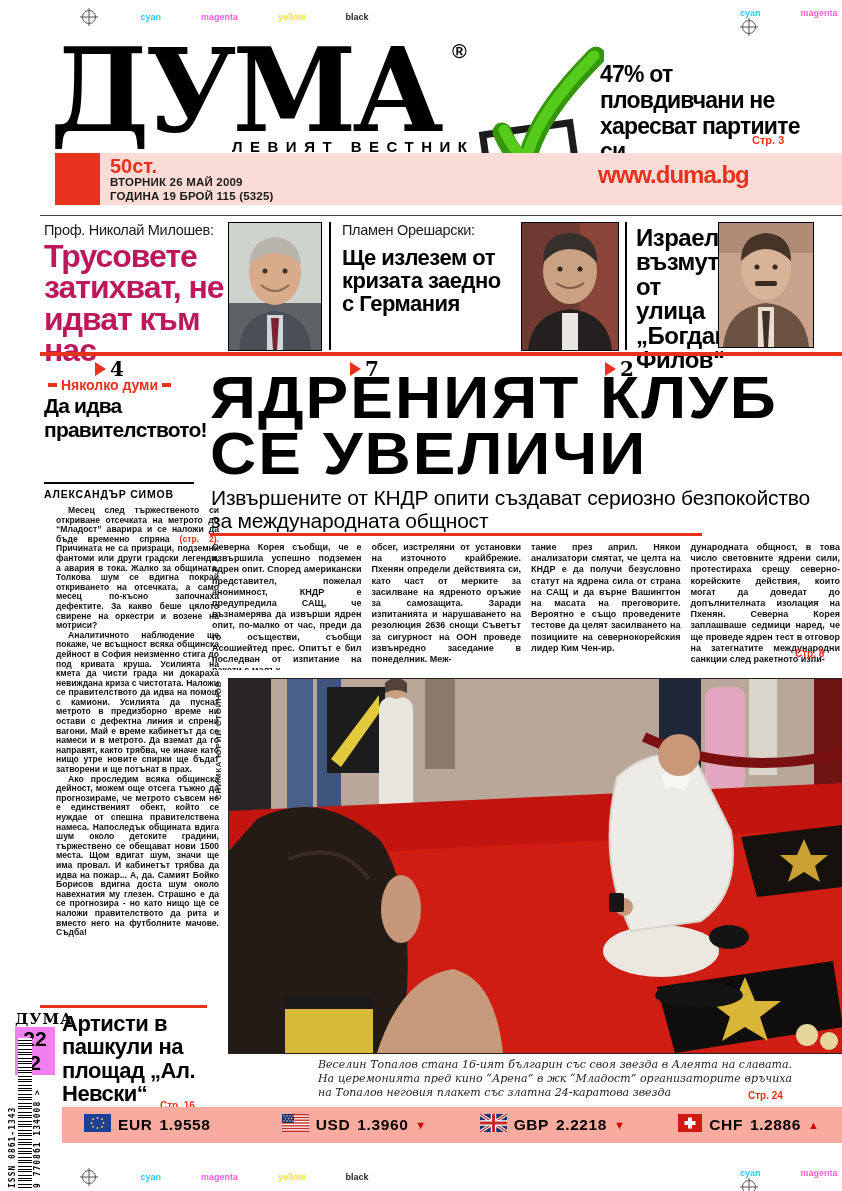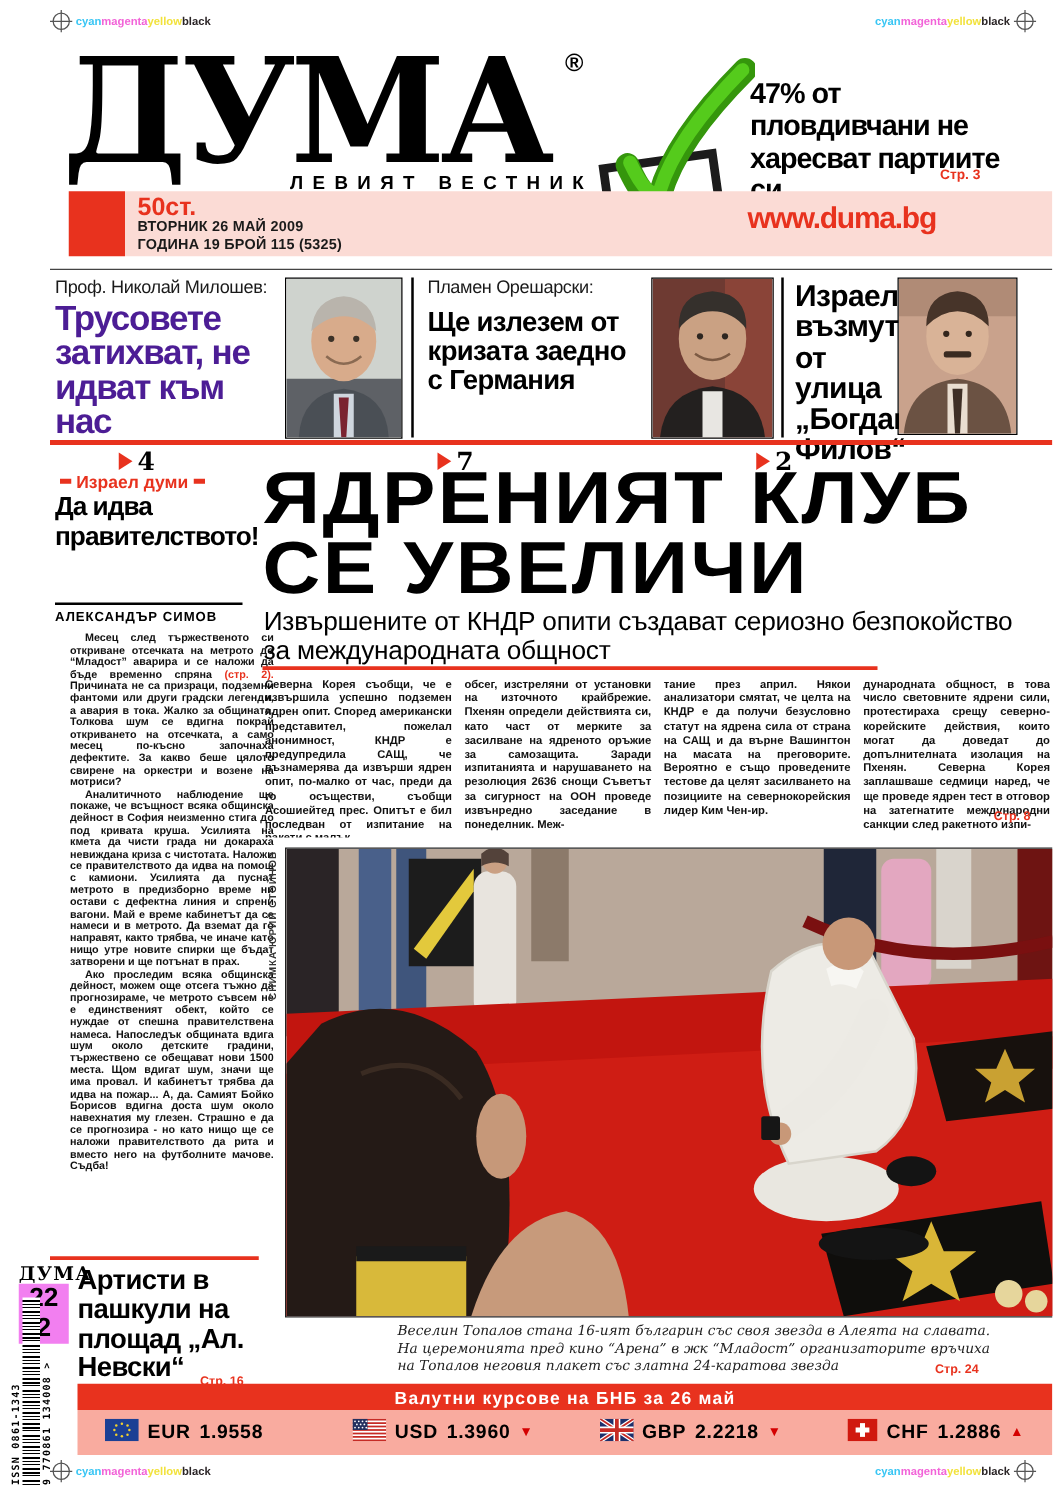--- a/index.html
+++ b/index.html
@@ -4,41 +4,41 @@
 <style>
   html,body{margin:0;padding:0;background:#fff;}
   .page{position:relative;width:842px;height:1191px;background:#fff;overflow:hidden;
         font-family:"Liberation Sans",sans-serif;color:#111;}
   .abs{position:absolute;}
   .red{color:#e8321e;}
   .pgref{color:#e8321e;font-weight:bold;font-size:10px;}
 
   
   .regrow{font-size:9px;font-weight:bold;letter-spacing:0;}
-  .regrow span{font-weight:bold;}
+  .regrow span{font-weight:bold;margin-left:40px;}
   .c-cyan{color:#39c6f4;} .c-mag{color:#f263d8;} .c-yel{color:#f2e23c;} .c-blk{color:#2b2527;}
   .cross{display:inline-block;vertical-align:middle;}
 
   
   .masthead-title{font-family:"DejaVu Serif","Liberation Serif",serif;font-weight:bold;
       font-size:112px;line-height:1;letter-spacing:-4px;color:#000;transform:scaleY(1.04);transform-origin:left top;}
   .regmark-r{font-size:20px;font-weight:bold;color:#000;}
   .tagline{font-weight:bold;font-size:15px;letter-spacing:7.5px;color:#000;}
 
   .promo-head{font-weight:bold;font-size:23px;line-height:1.12;letter-spacing:-0.8px;color:#000;}
 
   .issue-pink{background:#fbdbd5;}
   .issue-red{background:#e8321e;}
   .issue-price{color:#e8321e;font-weight:bold;font-size:20px;font-family:"Liberation Sans",sans-serif;}
   .issue-line{font-weight:bold;font-size:11.5px;color:#1a1a1a;letter-spacing:0.2px;}
   .website{color:#e8321e;font-weight:bold;font-size:24px;letter-spacing:-1px;}
 
   
   .t-kicker{font-size:14.5px;color:#1a1a1a;letter-spacing:-0.3px;}
-  .t-title1{font-weight:bold;font-size:28px;line-height:0.98;letter-spacing:-1px;color:#4c1d95;}
+  .t-title1{font-weight:bold;font-size:32px;line-height:0.98;letter-spacing:-1px;color:#be185d;}
   .t-title2{font-weight:bold;font-size:22px;line-height:1.05;letter-spacing:-0.5px;color:#000;}
   .t-title3{font-weight:bold;font-size:24px;line-height:1.02;letter-spacing:-0.5px;color:#000;}
   .t-photo{border:1px solid #000;overflow:hidden;}
   .vdiv{background:#000;width:2px;}
   .redrule{background:#e8321e;}
   .marker{display:flex;align-items:center;gap:4px;}
   .marker .tri{width:0;height:0;border-left:11px solid #e8321e;border-top:7px solid transparent;border-bottom:7px solid transparent;}
   .marker .num{font-family:"DejaVu Serif",serif;font-weight:bold;font-size:20px;color:#000;}
 
   
@@ -195,21 +195,21 @@
   <div class="abs marker" style="left:350px;top:357px;">
     <span class="tri"></span>
     <span class="num">7</span>
   </div>
   <div class="abs marker" style="left:605px;top:357px;">
     <span class="tri"></span>
     <span class="num">2</span>
   </div>
 
   <div class="abs rubric" style="left:44px;top:377px;">
-    <span class="dash"></span><span>Израел думи</span><span class="dash"></span>
+    <span class="dash"></span><span>Няколко думи</span><span class="dash"></span>
   </div>
   <div class="abs op-title" style="left:44px;top:394px;width:162px;">Да идва правителството!</div>
   <div class="abs op-rule" style="left:44px;top:482px;width:150px;"></div>
   <div class="abs op-author" style="left:44px;top:488px;">АЛЕКСАНДЪР СИМОВ</div>
   <div class="abs op-body" style="left:44px;top:506px;width:163px;height:498px;overflow:hidden;margin-left:12px;">
     <p><span>Месец след тържественото си откриване отсечката на метрото до “Младост” аварира и се наложи да бъде временно спряна</span> <span class="red">(стр. 2).</span> <span>Причината не са призраци, подземни фантоми или други градски легенди, а авария в тока. Жалко за общината. Толкова шум се вдигна покрай откриването на отсечката, а само месец по-късно започнаха дефектите. За какво беше цялото свирене на оркестри и возене на мотриси?</span></p>
     <p>Аналитичното наблюдение ще покаже, че всъщност всяка общинска дейност в София неизменно стига до под кривата круша. Усилията на кмета да чисти града ни докараха невиждана криза с чистотата. Наложи се правителството да идва на помощ с камиони. Усилията да пуснат метрото в предизборно време ни остави с дефектна линия и спрени вагони. Май е време кабинетът да се намеси и в метрото. Да вземат да го направят, както трябва, че иначе като нищо утре новите спирки ще бъдат затворени и ще потънат в прах.</p>
     <p>Ако проследим всяка общинска дейност, можем още отсега тъжно да прогнозираме, че метрото съвсем не е единственият обект, който се нуждае от спешна правителствена намеса. Напоследък общината вдига шум около детските градини, тържествено се обещават нови 1500 места. Щом вдигат шум, значи ще има провал. И кабинетът трябва да идва на пожар... А, да. Самият Бойко Борисов вдигна доста шум около навехнатия му глезен. Страшно е да се прогнозира - но като нищо ще се наложи правителството да рита и вместо него на футболните мачове. Съдба!</p>
   </div>
 
@@ -286,21 +286,20 @@
   <div class="abs redrule" style="left:40px;top:1005px;width:167px;height:3px;"></div>
   <div class="abs bp-brand" style="left:15px;top:1010px;">ДУМА</div>
   <div class="abs bp-box" style="left:15px;top:1027px;">
     <div>22</div>
     <div>2</div>
   </div>
   <div class="abs bp-title" style="left:62px;top:1012px;width:150px;">Артисти в пашкули на площад „Ал. Невски“</div>
   <div class="abs pgref" style="left:160px;top:1100px;">Стр. 16</div>
 
   <div class="abs" style="left:62px;top:1107px;width:780px;">
-    <div class="cur-head">Валутни курсове на БНБ за 26 май</div>
     <div class="cur-body">
       <div class="rate">
         <span>
           <svg width="27" height="18" viewBox="0 0 27 18">
               <rect width="27" height="18" fill="#1b3f94"></rect>
               <g fill="#f2d12c">
                 <circle cx="13.5" cy="4" r="1"></circle>
                 <circle cx="13.5" cy="14" r="1"></circle>
                 <circle cx="9" cy="5.3" r="1"></circle>
                 <circle cx="18" cy="5.3" r="1"></circle>

